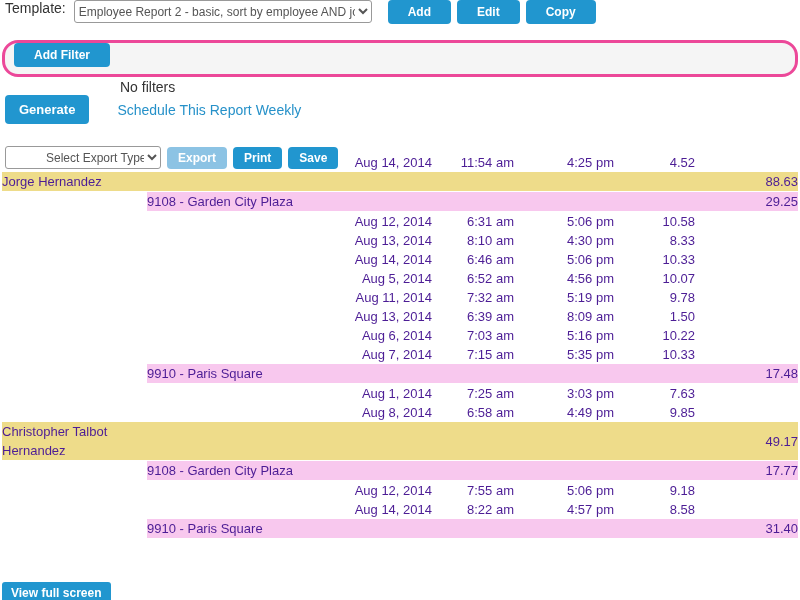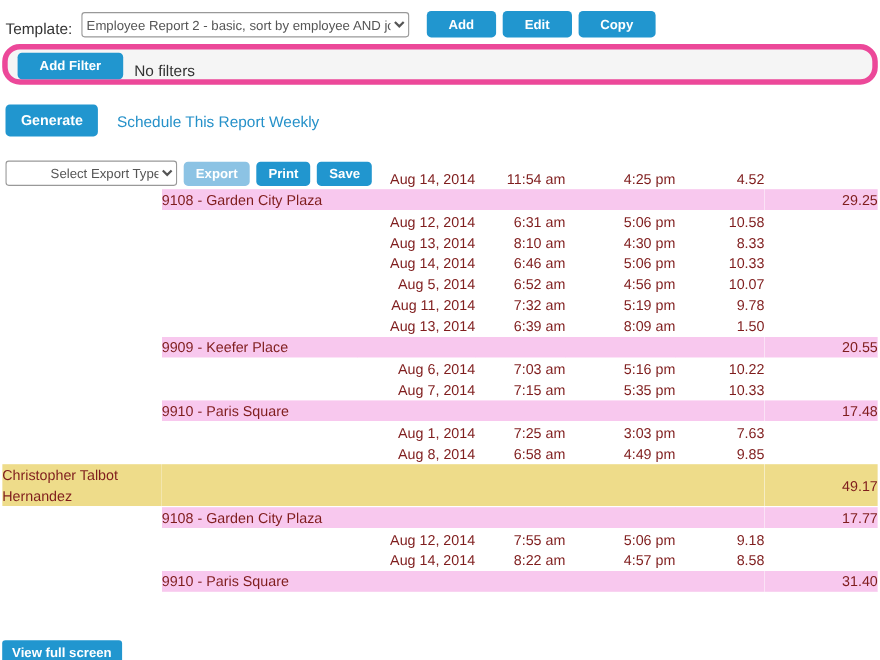--- a/index.html
+++ b/index.html
@@ -7,21 +7,21 @@
   body {
     width: 800px; height: 600px; position: relative; overflow: hidden;
     background: #ffffff;
     font-family: "Liberation Sans", sans-serif;
     color: #333;
   }
 
   
   .template-bar {
     position: absolute; top: 0; left: 0; right: 0; height: 34px;
-    display: flex; align-items: flex-end; padding-left: 5px;
+    display: flex; align-items: flex-start; padding-left: 5px;
   }
   .template-label { font-size: 14px; color: #333; margin-right: 8px; }
   select.ctl-select {
     height: 23px; font-size: 12px; color: #555;
     border: 1px solid #999; border-radius: 3px; background: #fff;
     font-family: "Liberation Sans", sans-serif;
   }
   select.template-select { width: 298px; }
 
   .btn {
@@ -29,29 +29,29 @@
     font-weight: bold; font-size: 12px; line-height: 1;
     border: none; border-radius: 4px; padding: 6px 20px;
     cursor: pointer; font-family: "Liberation Sans", sans-serif;
   }
   .template-bar .btn { margin-left: 6px; }
   .template-bar .btn:first-of-type { margin-left: 16px; }
 
   
   .filter-panel {
     position: absolute; top: 40px; left: 2px; right: 2px; height: 37px;
-    background: #f5f5f5; border: 5px solid #ec4899; border-radius: 16px;
-    display: flex; align-items: flex-end; padding-left: 9px;
+    background: #f5f5f5; border: 3px solid #ec4899; border-radius: 16px;
+    display: flex; align-items: flex-start; padding-left: 9px;
   }
   .no-filters { font-size: 14px; color: #333; margin-left: 10px; margin-top: 36px; }
 
   
   .generate-row {
     position: absolute; top: 95px; left: 5px;
-    display: flex; align-items: center;
+    display: flex; align-items: center; gap: 11px;
   }
   .generate-btn { padding: 8px 14px; font-size: 13px; }
   .schedule-link {
     margin-left: 17px; color: #2691c9; font-size: 14px;
     text-decoration: none; cursor: pointer;
   }
 
   
   .export-row {
     position: absolute; top: 146px; left: 5px; z-index: 5;
@@ -61,21 +61,21 @@
   .export-row .btn { margin-left: 6px; padding: 5px 11px; }
   .btn.disabled { background: #8cc3e4; cursor: default; }
 
   
   .table-viewport {
     position: absolute; top: 158px; left: 2px; width: 796px; height: 424px;
     overflow: hidden; z-index: 1;
   }
   table.report {
     border-collapse: collapse; table-layout: fixed; width: 796px;
-    margin-top: -5px; font-size: 13px; color: #7f1d1d;
+    margin-top: -5px; font-size: 13px; color: #4c1d95;
   }
   table.report td {
     height: 19px; line-height: 19px; padding: 0;
     vertical-align: middle; overflow: hidden;
   }
   tr.row-employee td { background: #eedc8a; border-bottom: 1px solid #fff; }
   tr.row-job td.filled { background: #f8c8ee; border-bottom: 1px solid #fff; }
   td.c-name, td.c-jobname { padding-left: 8px; white-space: pre-line; }
   td.c-date, td.c-start, td.c-end, td.c-hours { text-align: right; }
   td.c-total { text-align: right; padding-right: 10px; }
@@ -130,20 +130,25 @@
     <tbody>
         <tr class="row-detail">
           <td></td>
           <td></td>
           <td class="c-date">Aug 14, 2014</td>
           <td class="c-start">11:54 am</td>
           <td class="c-end">4:25 pm</td>
           <td class="c-hours">4.52</td>
           <td></td>
         </tr>
+        <tr class="row-employee">
+          <td class="c-name">Jorge Hernandez</td>
+          <td colspan="5"></td>
+          <td class="c-total">88.63</td>
+        </tr>
         <tr class="row-job">
           <td class="c-spacer"></td>
           <td class="filled c-jobname" colspan="5">9108 - Garden City Plaza</td>
           <td class="filled c-total">29.25</td>
         </tr>
         <tr class="row-detail">
           <td></td>
           <td></td>
           <td class="c-date">Aug 12, 2014</td>
           <td class="c-start">6:31 am</td>
@@ -188,25 +193,20 @@
           <td></td>
         </tr>
         <tr class="row-detail">
           <td></td>
           <td></td>
           <td class="c-date">Aug 13, 2014</td>
           <td class="c-start">6:39 am</td>
           <td class="c-end">8:09 am</td>
           <td class="c-hours">1.50</td>
           <td></td>
-        </tr>
-        <tr class="row-job">
-          <td class="c-spacer"></td>
-          <td class="filled c-jobname" colspan="5">9909 - Keefer Place</td>
-          <td class="filled c-total">20.55</td>
         </tr>
         <tr class="row-detail">
           <td></td>
           <td></td>
           <td class="c-date">Aug 6, 2014</td>
           <td class="c-start">7:03 am</td>
           <td class="c-end">5:16 pm</td>
           <td class="c-hours">10.22</td>
           <td></td>
         </tr>

